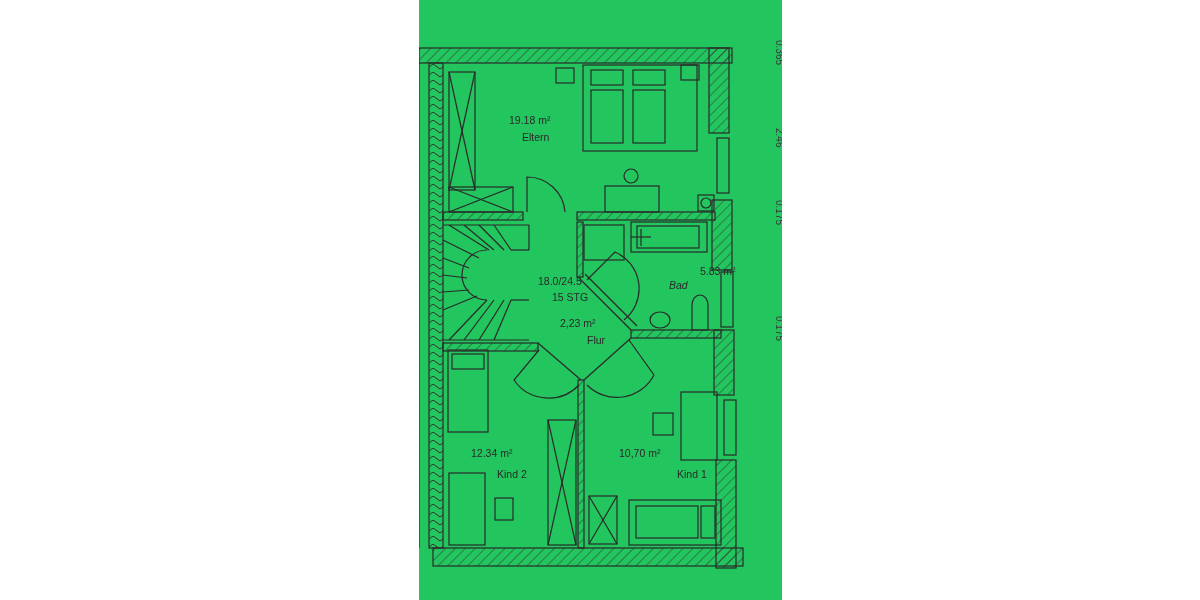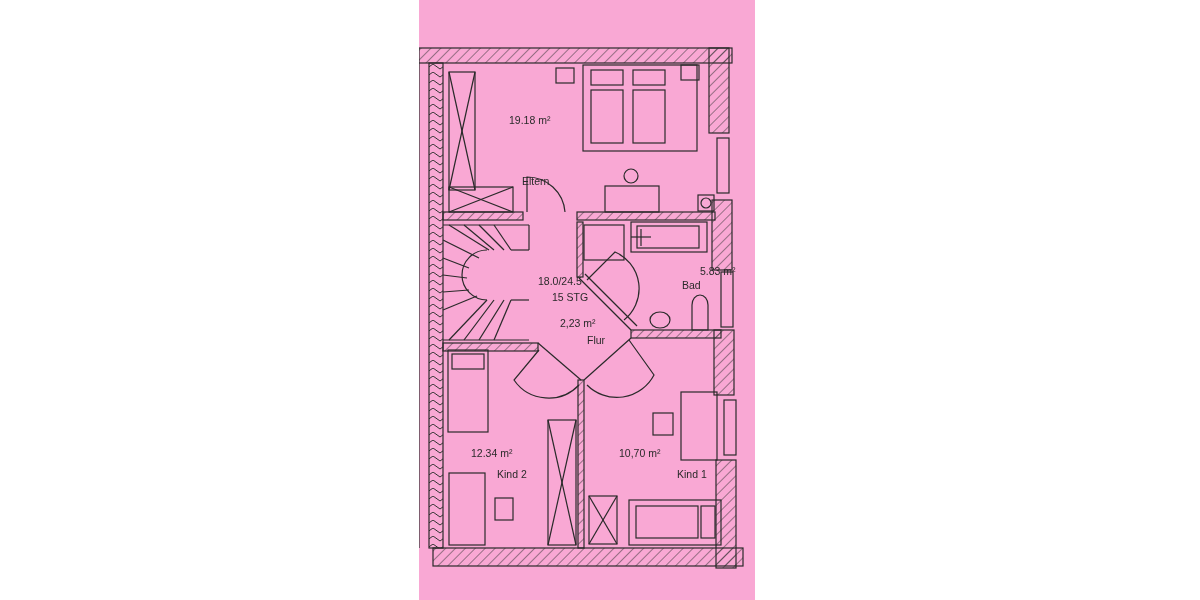--- a/index.html
+++ b/index.html
@@ -1,17 +1,17 @@
 <!DOCTYPE html>
 <html><head>
 <meta charset="utf-8">
 <style>
   html,body{margin:0;padding:0;background:#ffffff;}
   body{width:1200px;height:600px;position:relative;overflow:hidden;font-family:"Liberation Sans",sans-serif;}
-  #photo{position:absolute;left:419px;top:0;width:336px;height:600px;background:#f9a8d4;overflow:hidden;}
+  #photo{position:absolute;left:419px;top:0;width:363px;height:600px;background:#22c55e;overflow:hidden;}
   #plan{position:absolute;left:0;top:0;}
   .lbl{position:absolute;font-family:"Liberation Sans",sans-serif;font-size:10.5px;color:#2a2a2a;white-space:nowrap;line-height:12px;}
   .dim{position:absolute;font-family:"Liberation Sans",sans-serif;font-size:10px;color:#3a3a3a;transform:rotate(90deg);transform-origin:left top;white-space:nowrap;}
 </style>
 </head>
 <body>
 
 <div id="photo">
   <svg id="plan" width="363" height="600" viewBox="0 0 363 600">
     <defs>
@@ -121,24 +121,24 @@
       <rect x="170" y="496" width="28" height="48"></rect>
       <line x1="170" y1="496" x2="198" y2="544"></line>
         <line x1="198" y1="496" x2="170" y2="544"></line>
       <rect x="210" y="500" width="92" height="45"></rect>
       <rect x="217" y="506" width="62" height="32"></rect>
       <rect x="282" y="506" width="14" height="32"></rect>
     </g>
   </svg>
 
   <div class="lbl" style="left:90px;top:114px;">19.18 m²</div>
-  <div class="lbl" style="left:103px;top:131px;margin-top:44px;">Eltern</div>
+  <div class="lbl" style="left:103px;top:131px;">Eltern</div>
 
   <div class="lbl" style="left:233px;top:265px;padding-left:48px;">5.83 m²</div>
-  <div class="lbl" style="left:263px;top:279px;">Bad</div>
+  <div class="lbl" style="left:250px;top:279px;font-style:italic;">Bad</div>
 
   <div class="lbl" style="left:119px;top:275px;">18.0/24.5</div>
   <div class="lbl" style="left:133px;top:291px;">15 STG</div>
 
   <div class="lbl" style="left:141px;top:317px;">2,23 m²</div>
   <div class="lbl" style="left:152px;top:334px;padding-left:16px;">Flur</div>
 
   <div class="lbl" style="left:52px;top:447px;">12.34 m²</div>
   <div class="lbl" style="left:78px;top:468px;">Kind 2</div>
 

